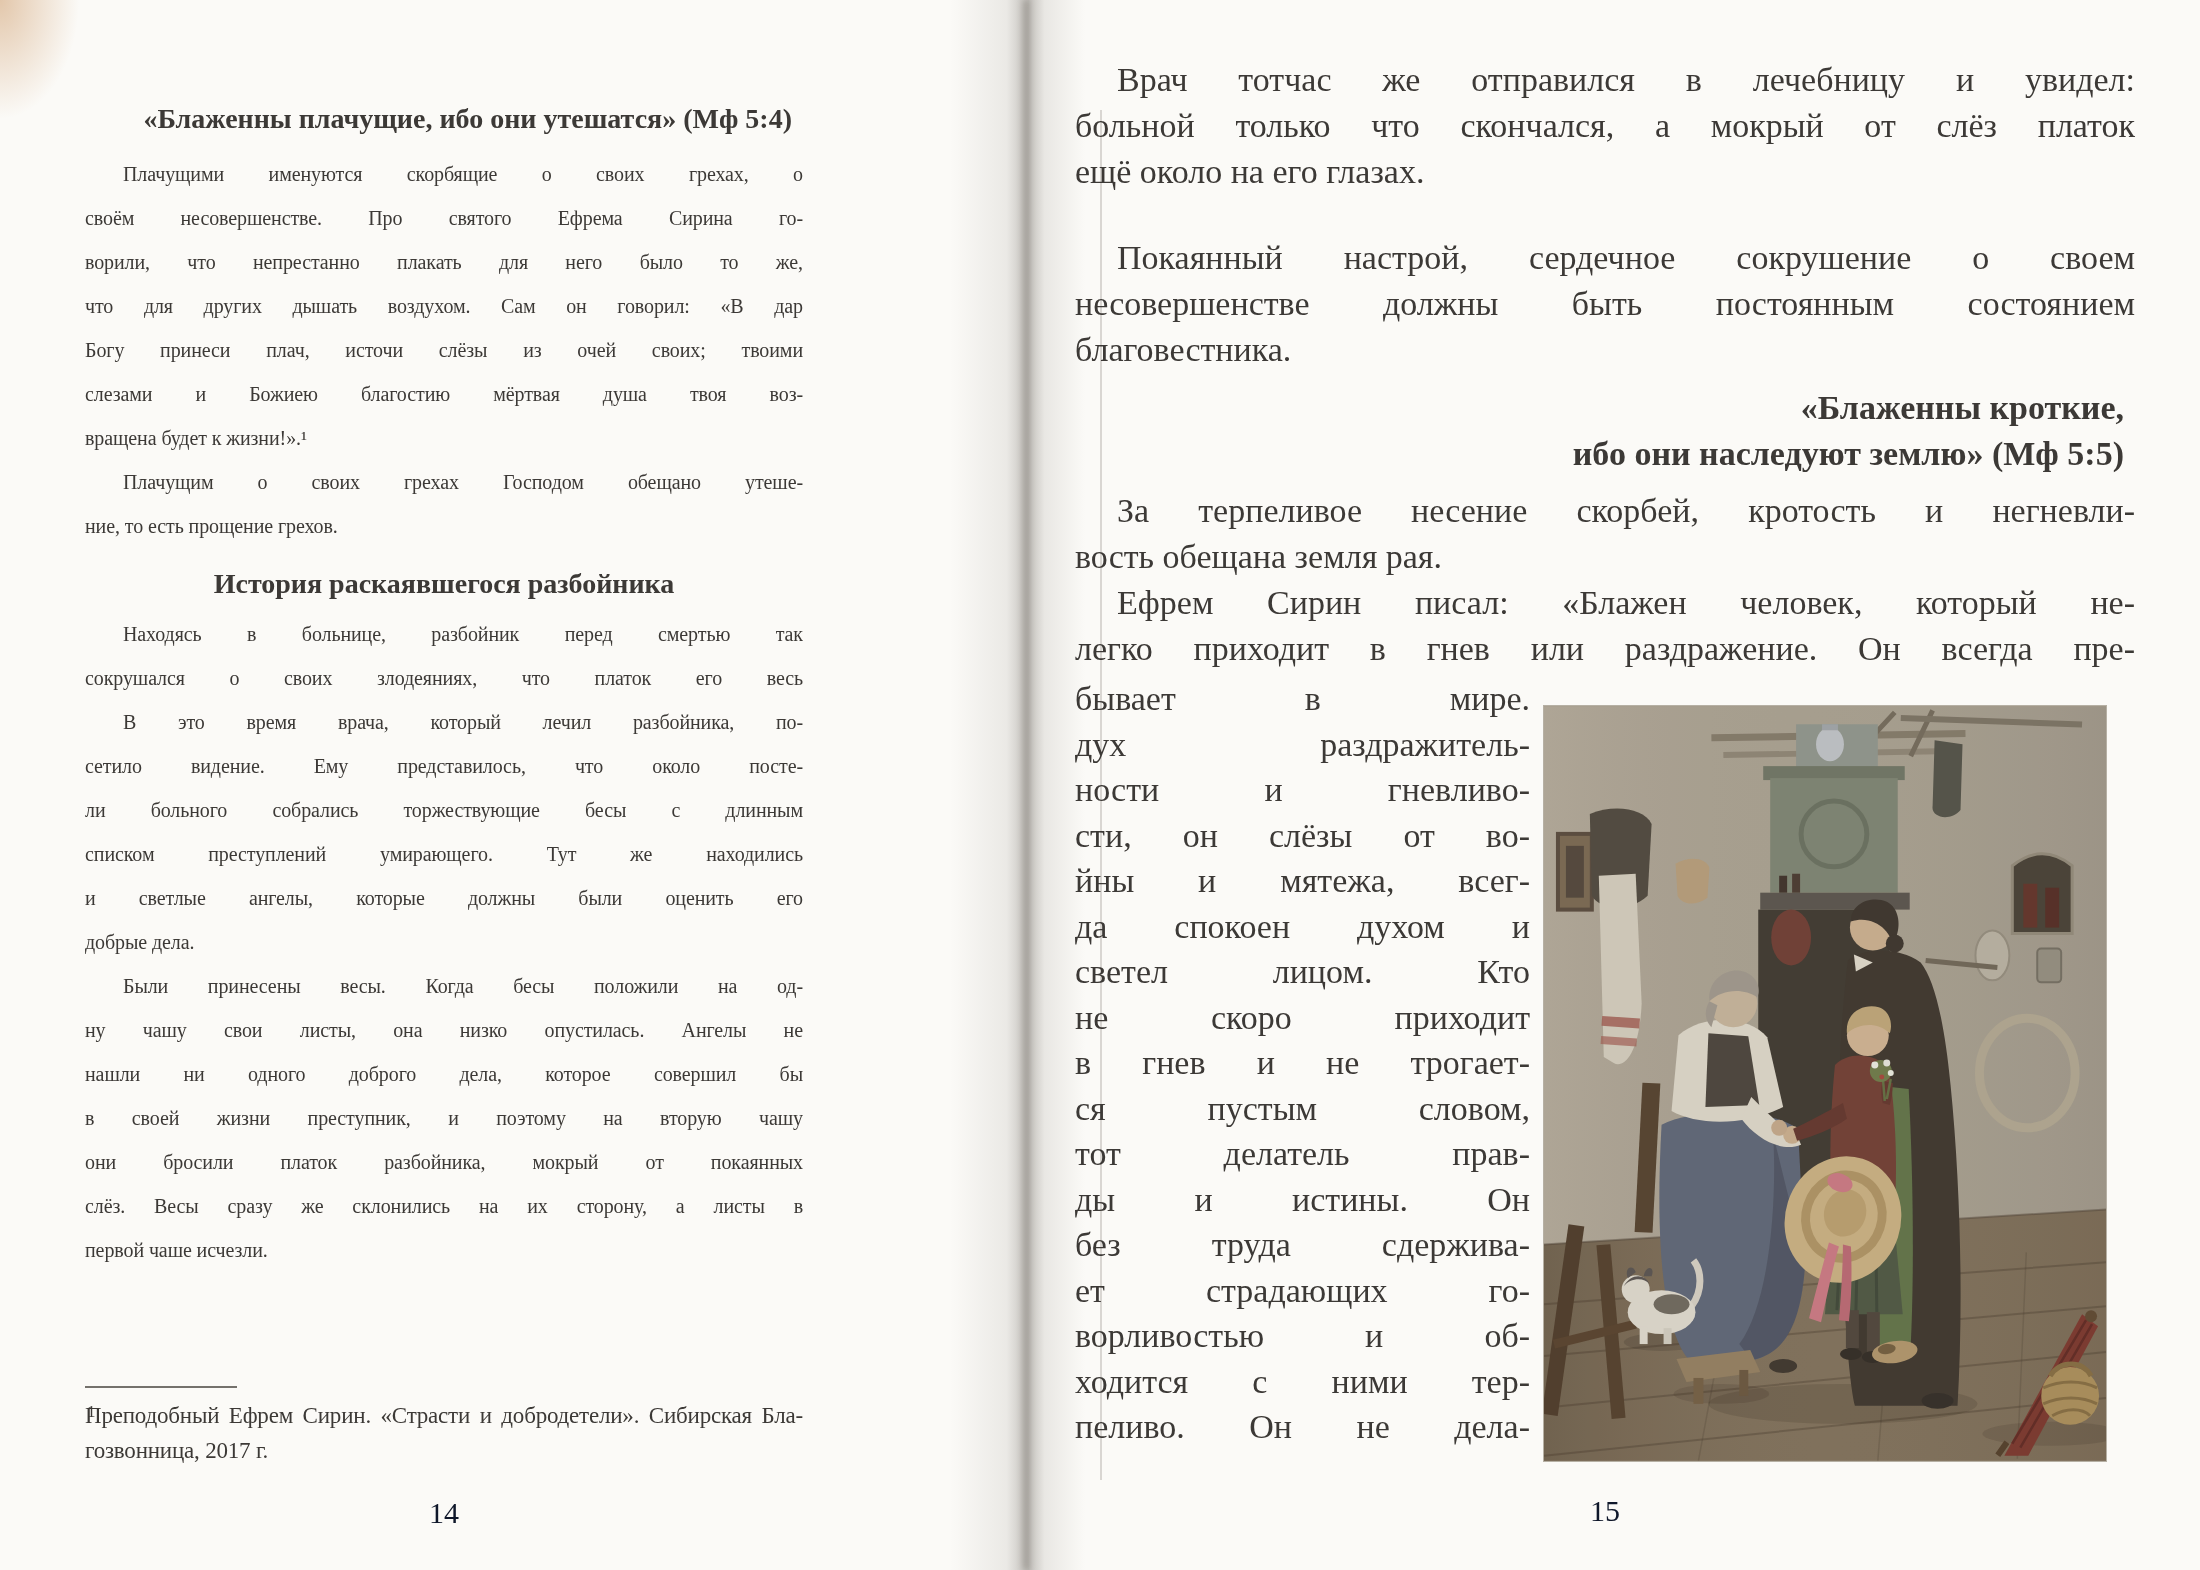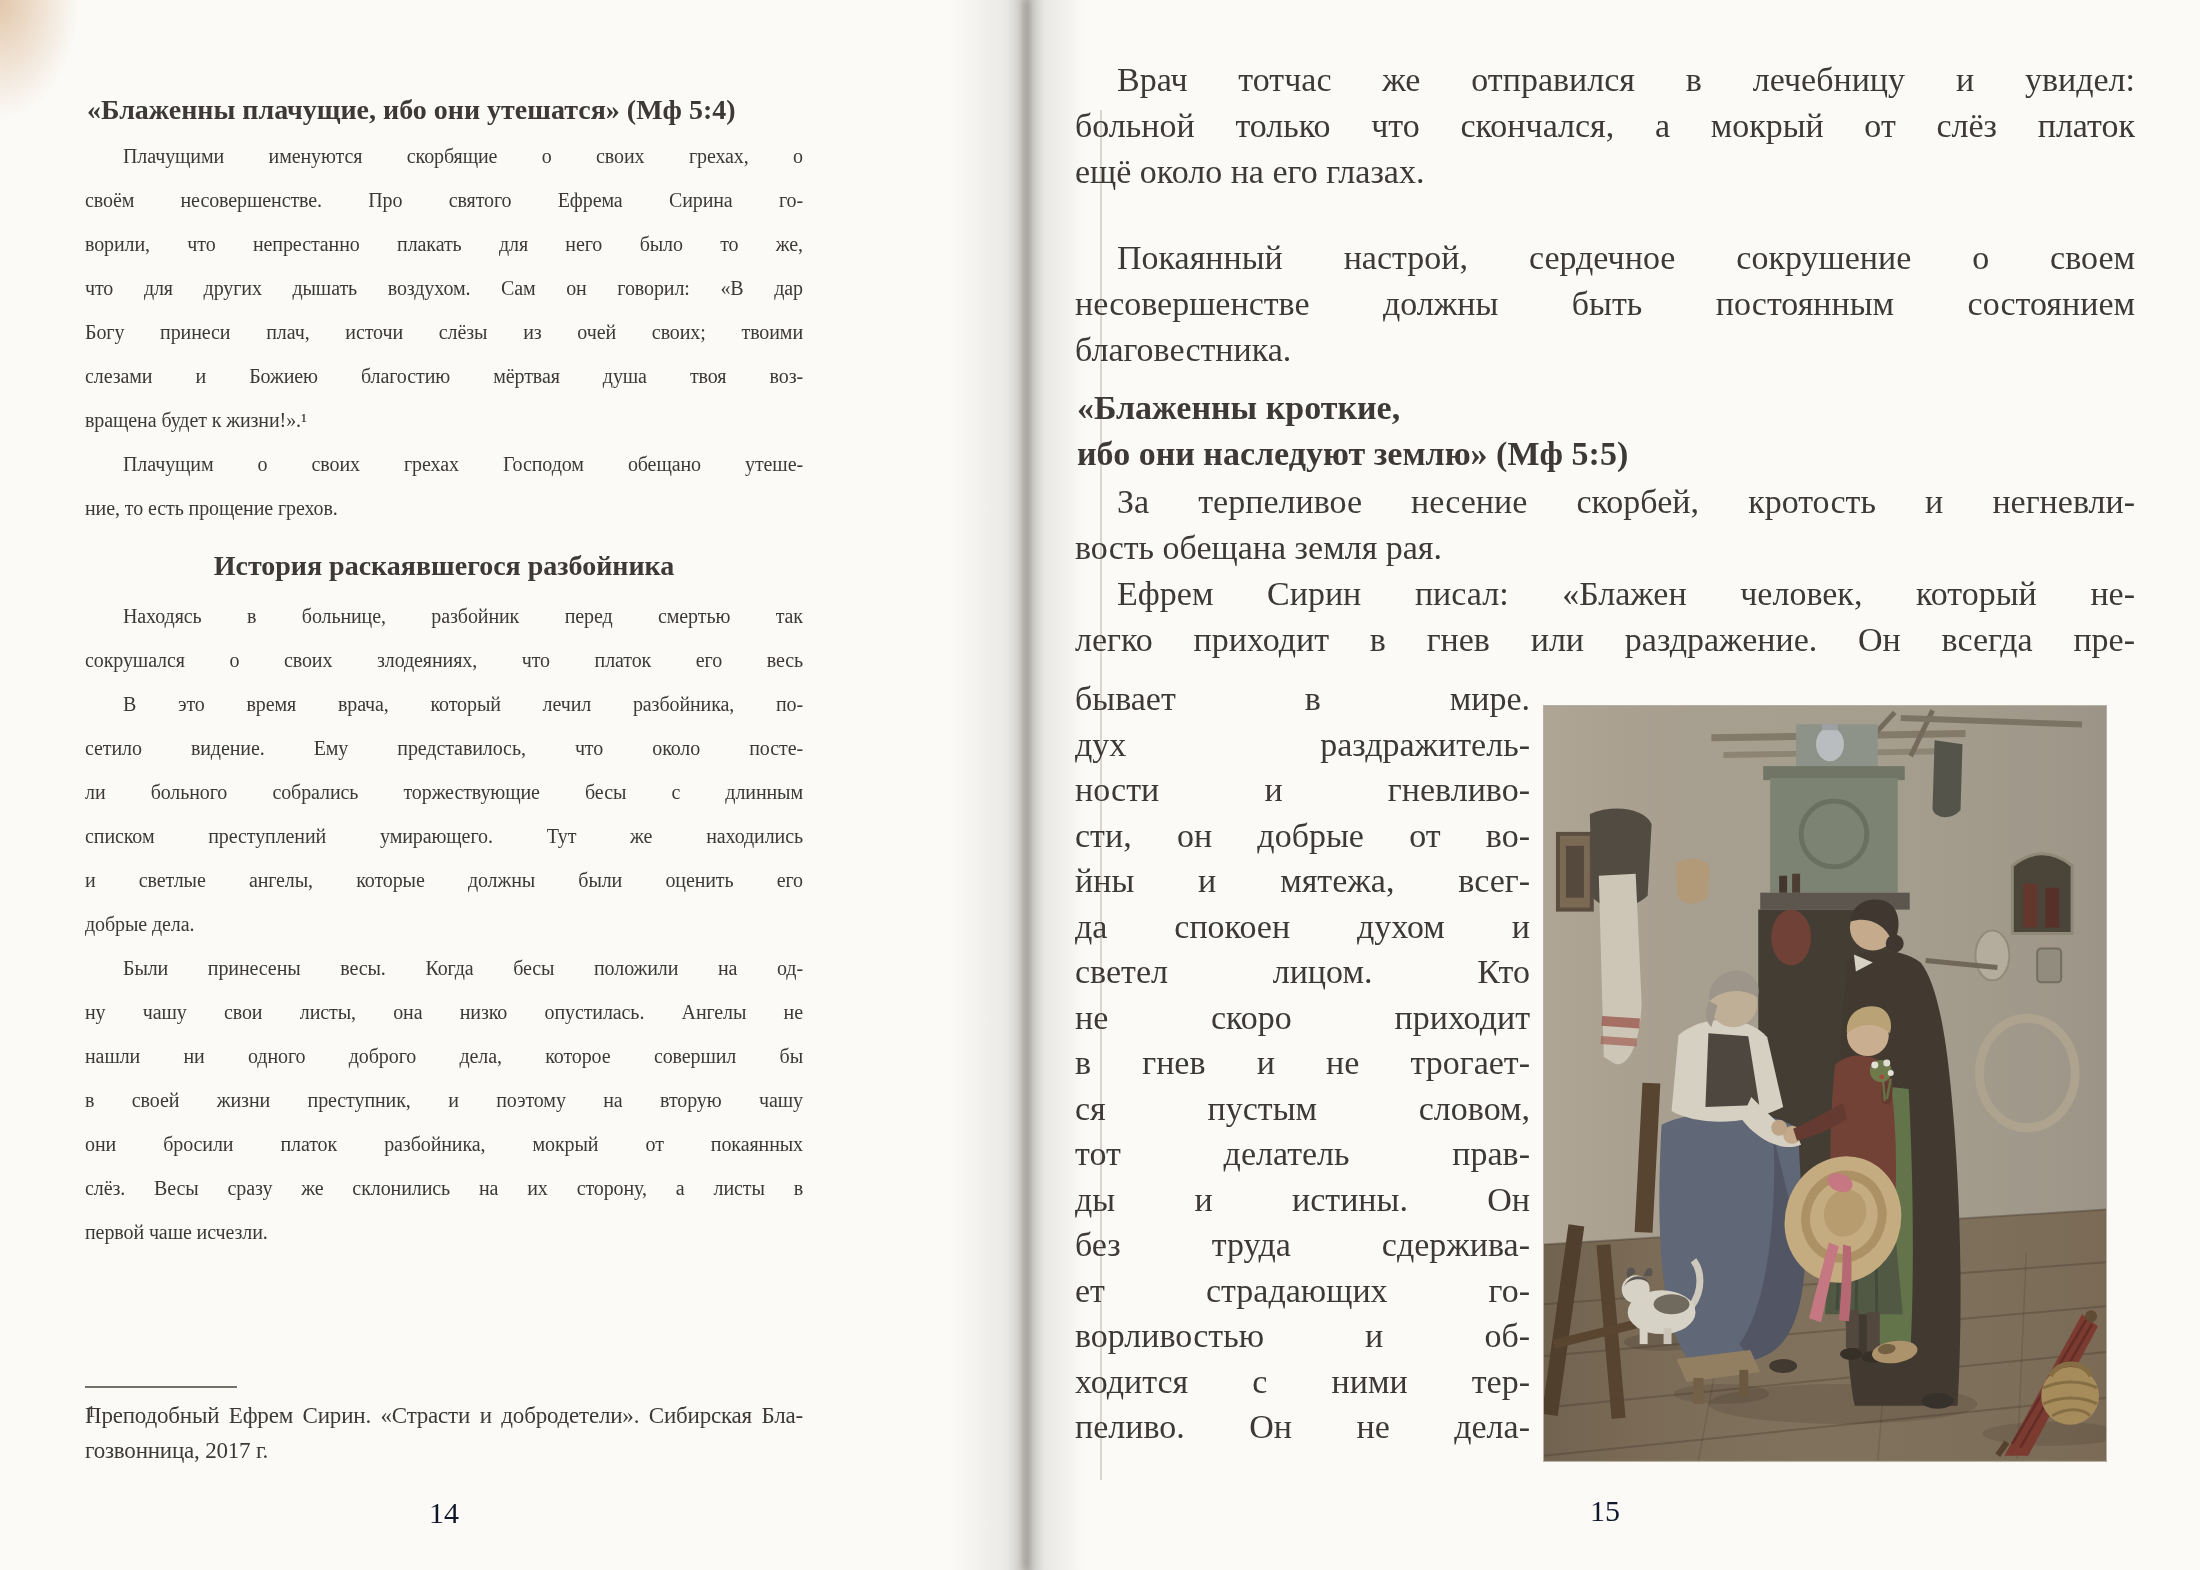--- a/index.html
+++ b/index.html
@@ -18,21 +18,21 @@
   .page-left{left:85px;width:718px;padding-top:86px;}
   .page-right{left:1075px;width:1060px;padding-top:57px;}
   .line{text-align:justify;text-align-last:justify;white-space:nowrap0;}
   .page-left .line{font-size:20px;line-height:44px;height:44px;letter-spacing:-0.1px;}
   .page-right .line{font-size:34px;line-height:46px;height:46px;}
   .para .line.last{text-align-last:left;}
   .para.justify-all .line.last{text-align-last:justify;}
   .page-left .para .line.first{text-indent:38px;}
   .page-right .para .line.first{text-indent:42px;}
   .para.no-indent .line.first{text-indent:0;}
-  .heading{font-weight:bold;text-align:left;margin:2px;}
+  .heading{font-weight:bold;text-align:right;margin:11px;}
   .page-left .heading{font-size:28px;line-height:44px;height:44px;}
   .subheading{font-weight:bold;text-align:center;margin:14px 0 6px;font-size:28px;line-height:44px;height:44px;}
   .page-right .heading{font-size:34px;line-height:46px;margin-top:12px;}
   .page-right .heading .hline{height:46px;}
   .rp-para2{margin-top:40px;}
   .rp-col{position:absolute;left:0;top:676px;width:455px;}
   .rp-col .line{line-height:45.5px;height:45.5px;}
   .painting{position:absolute;left:468px;top:705px;width:564px;height:757px;margin:0;
     border:1px solid #b6b0a4;background:#a49c8d;}
   .painting svg{display:block;width:100%;height:100%;}
@@ -122,21 +122,21 @@
         <div class="line last">вость обещана земля рая.</div>
       </div>
     <div class="para justify-all">
         <div class="line first">Ефрем Сирин писал: «Блажен человек, который не-</div>
         <div class="line last">легко приходит в гнев или раздражение. Он всегда пре-</div>
       </div>
     <div class="para rp-col no-indent justify-all">
         <div class="line first">бывает в мире.</div>
         <div class="line">дух раздражитель-</div>
         <div class="line">ности и гневливо-</div>
-        <div class="line">сти, он добрые от во-</div>
+        <div class="line">сти, он слёзы от во-</div>
         <div class="line">йны и мятежа, всег-</div>
         <div class="line">да спокоен духом и</div>
         <div class="line">светел лицом. Кто</div>
         <div class="line">не скоро приходит</div>
         <div class="line">в гнев и не трогает-</div>
         <div class="line">ся пустым словом,</div>
         <div class="line">тот делатель прав-</div>
         <div class="line">ды и истины. Он</div>
         <div class="line">без труда сдержива-</div>
         <div class="line">ет страдающих го-</div>

